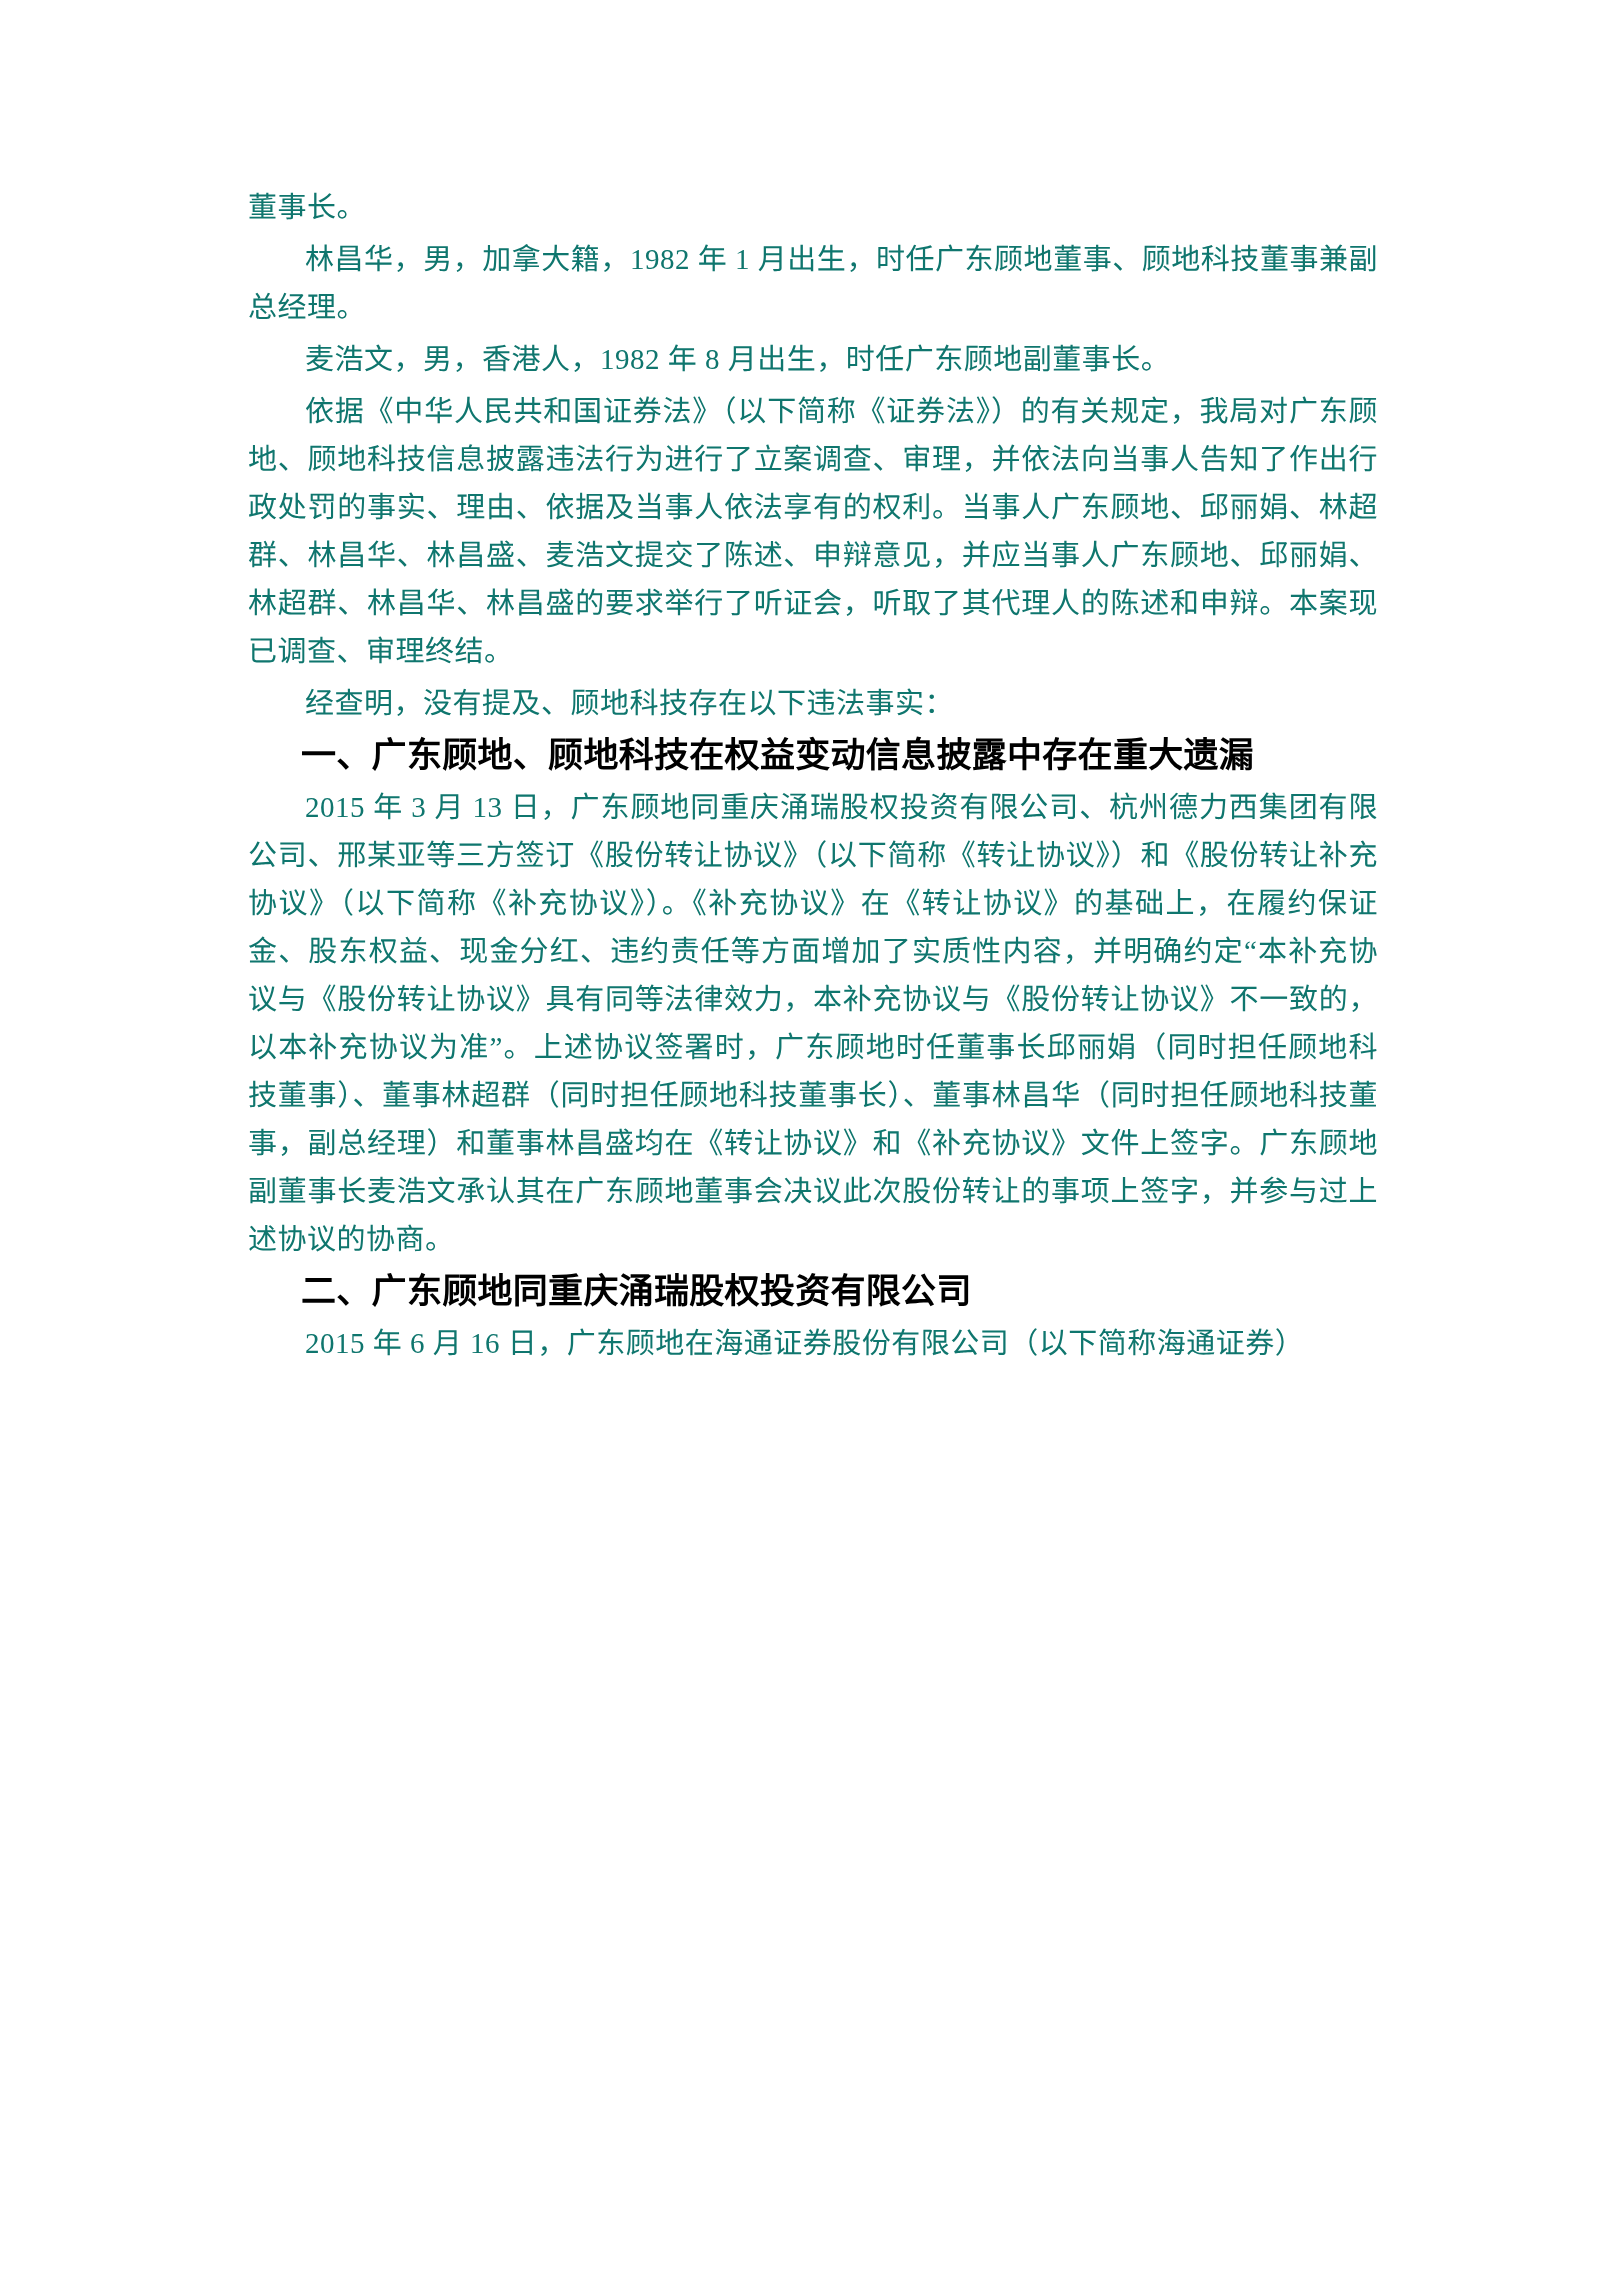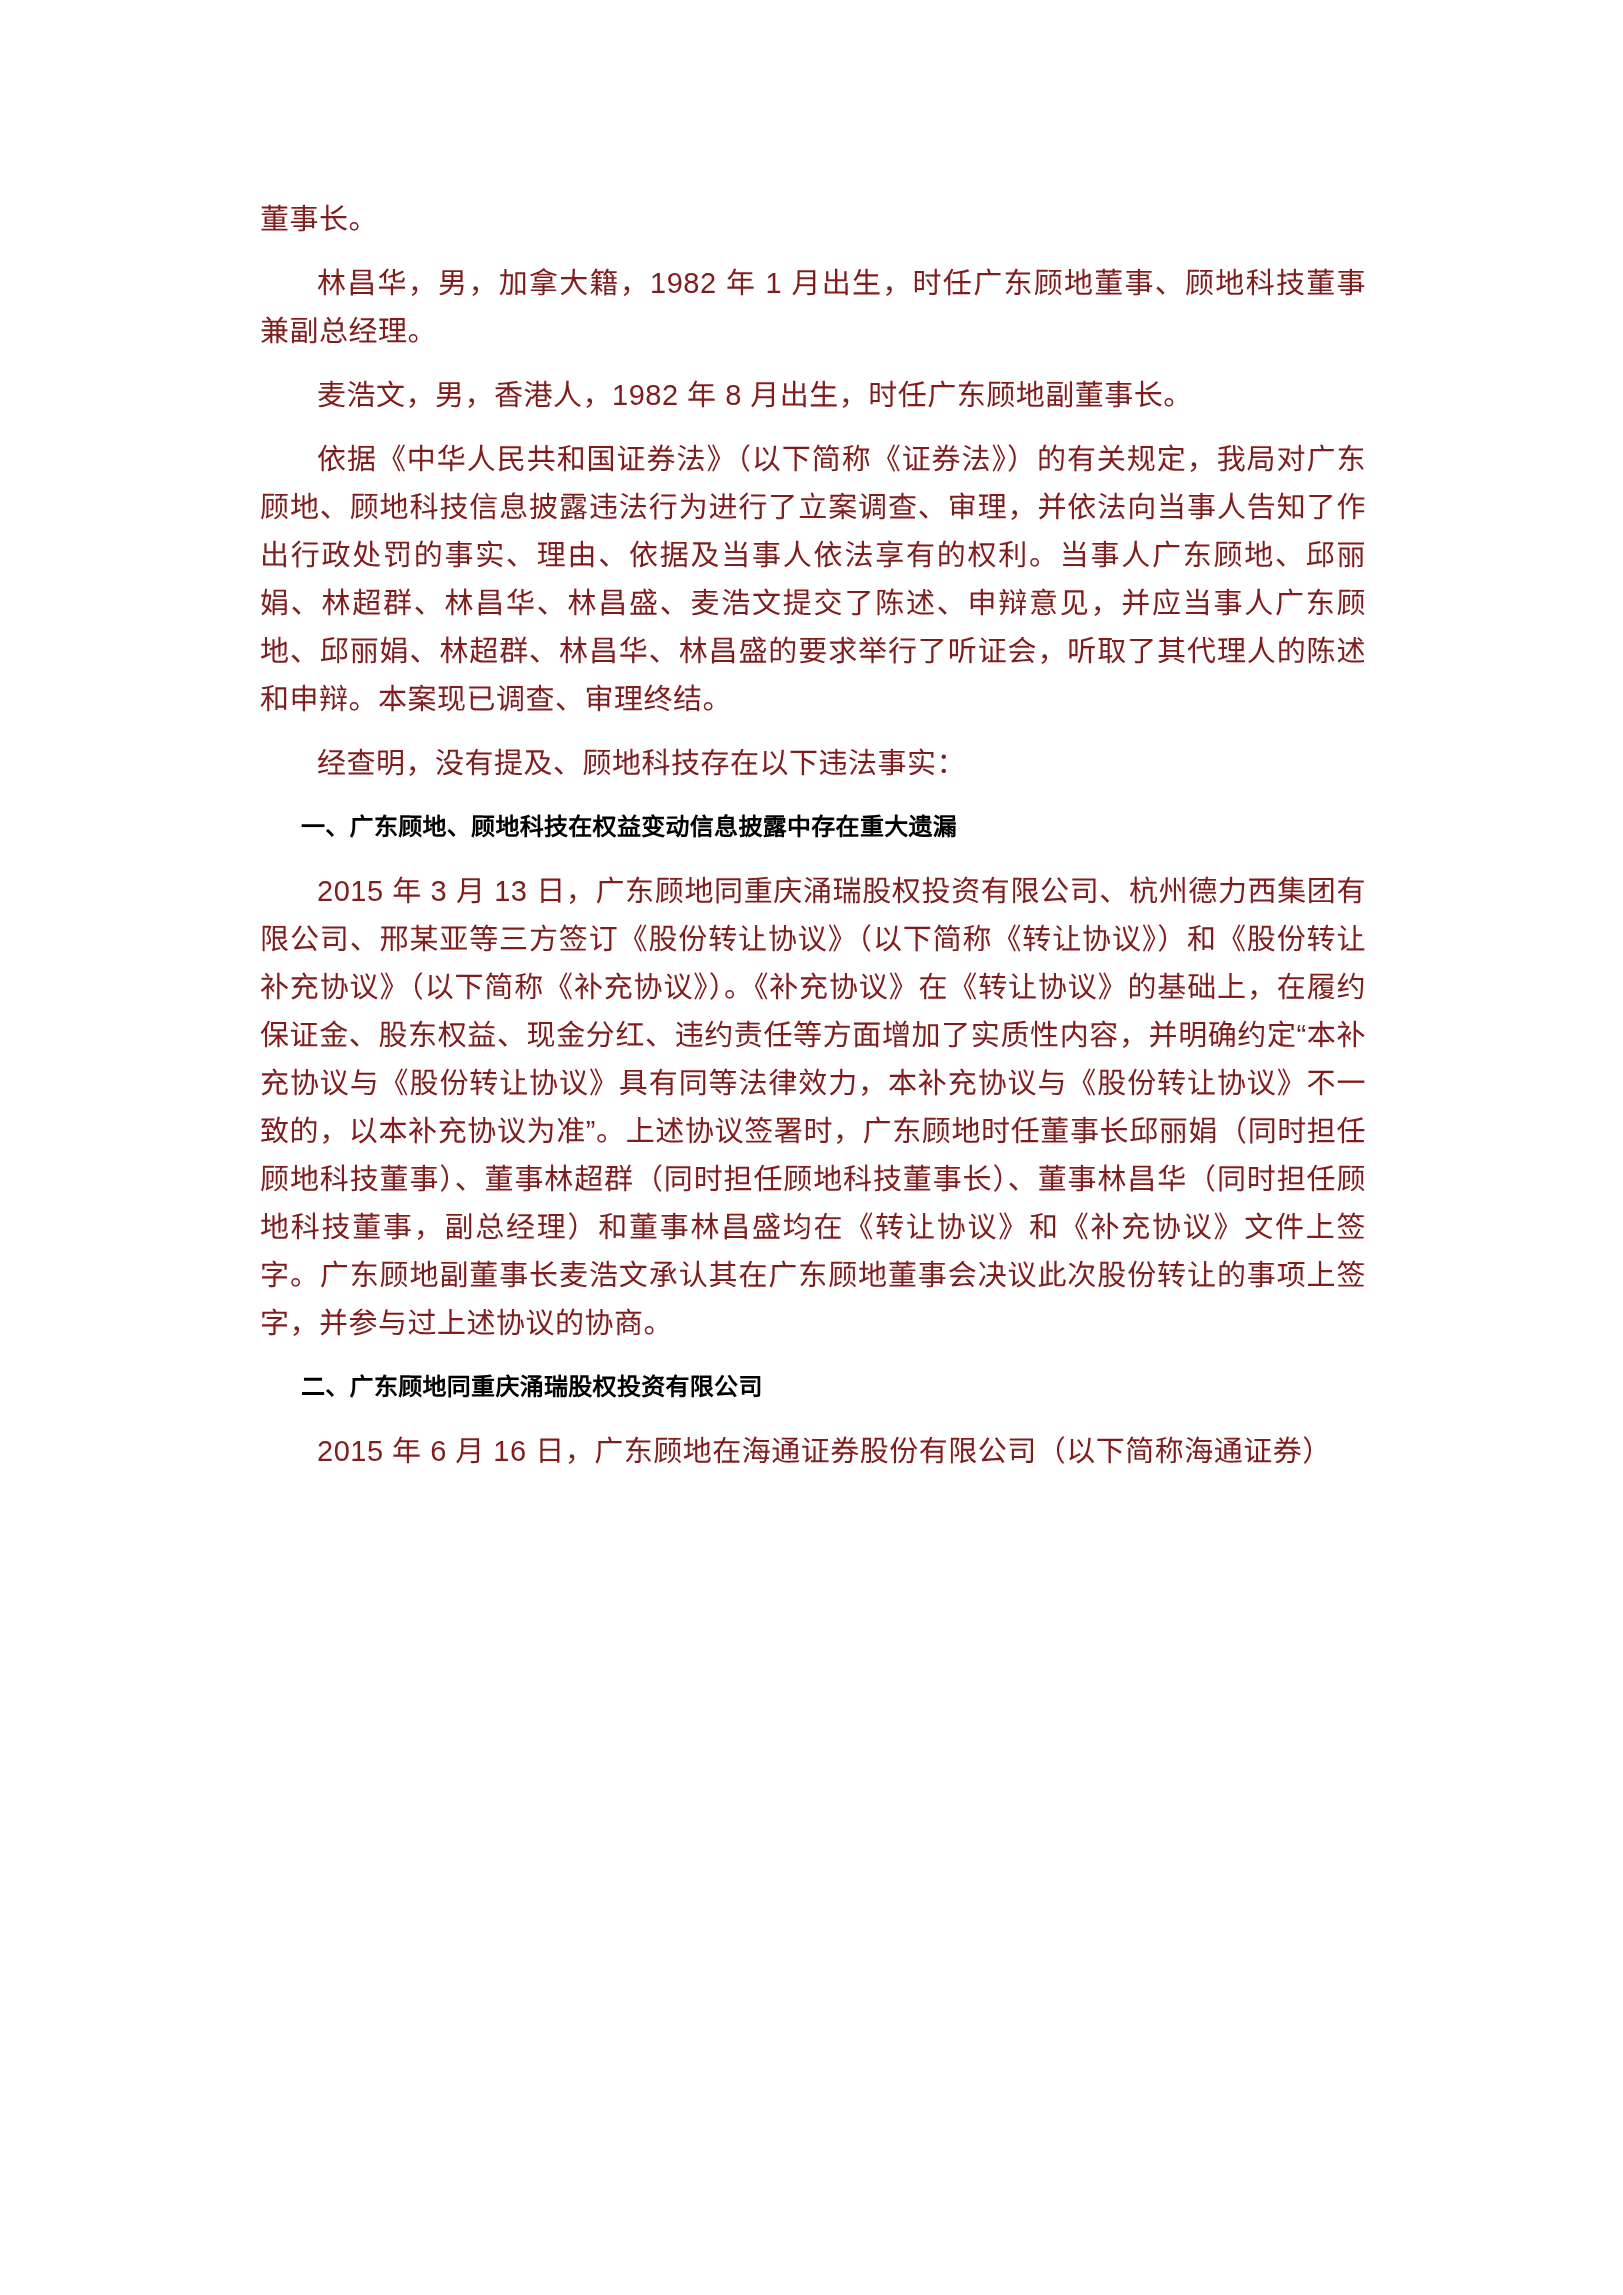--- a/index.html
+++ b/index.html
@@ -27,43 +27,43 @@
 
   .page-body {
     position: absolute;
     left: 244px;
     top: 179px;
     width: 1138px;
   }
 
   
   .para {
-    font-family: Liberation Sans, sans-serif;
+    font-family: Liberation Serif, serif;
     font-size: 29px;
     line-height: 48px;
-    color: #7f1d1d;
+    color: #0f766e;
     text-align: justify;
     text-justify: inter-ideograph;
     letter-spacing: 0.5px;
-    margin: 16px;
+    margin: 4px;
     word-break: break-all;
   }
 
   .para.indent {
     text-indent: 57px;
   }
 
   .para.noindent {
     text-indent: 0;
   }
 
   
   .heading {
     font-family: "Liberation Sans", "DejaVu Sans", sans-serif;
-    font-size: 24px;
+    font-size: 35px;
     line-height: 48px;
     font-weight: bold;
     color: #000000;
     text-indent: 57px;
     letter-spacing: 0.3px;
     margin: 0;
     text-align: left;
   }
 </style>
 </head>

